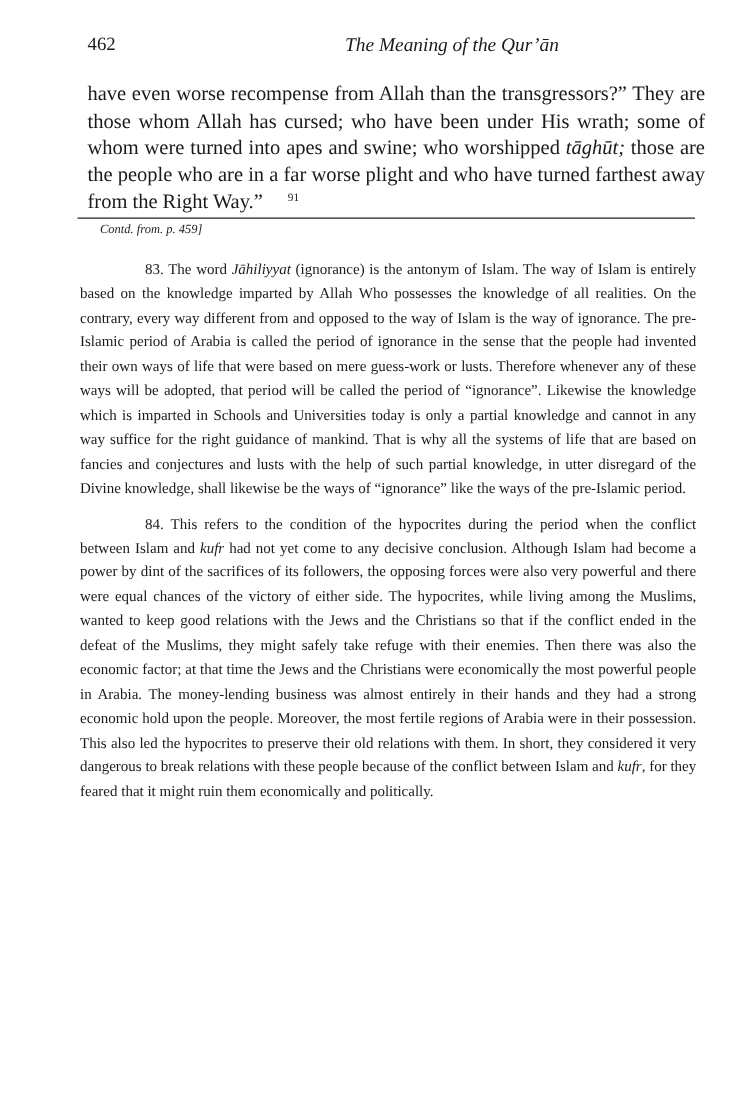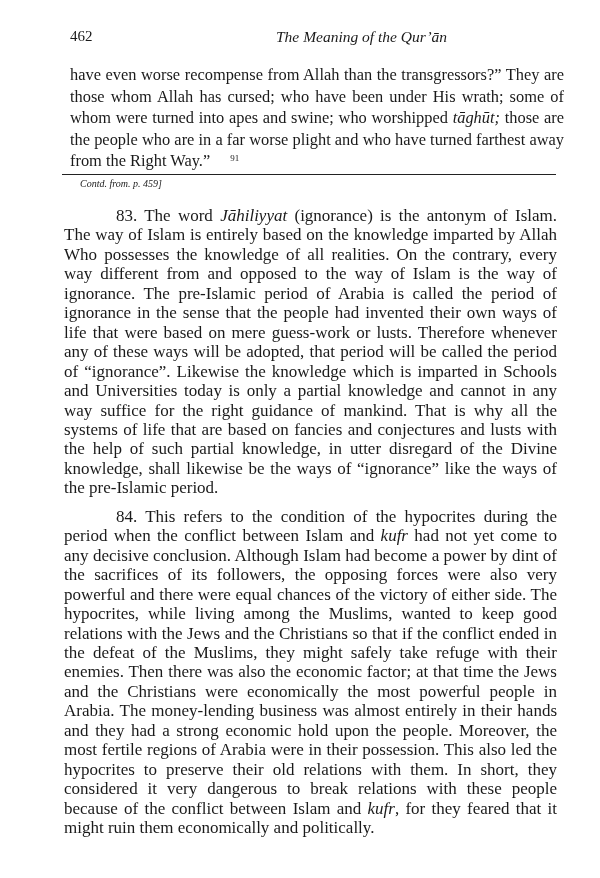--- a/index.html
+++ b/index.html
@@ -13,21 +13,21 @@
     .running-title { position: absolute; left: 228px; top: 0; font-size: 15.5px; font-style: italic; margin-left: 48px; }
     .verse {
       position: absolute; left: 70px; top: 64px; width: 494px;
       font-size: 16.4px; line-height: 21.5px; text-align: justify; text-align-last: left;
     }
     .verse p { margin: 0; }
     .rule { position: absolute; left: 62px; top: 174px; width: 494px; height: 0; border-top: 1.3px solid #222; }
     .notes-head { position: absolute; left: 80px; top: 178px; font-size: 10px; font-style: italic; font-family: Liberation Serif, serif; }
     .notes {
       position: absolute; left: 64px; top: 206px; width: 493px;
-      font-size: 17px; line-height: 19.45px; text-align: justify;
+      font-size: 12px; line-height: 19.45px; text-align: justify;
     }
     .notes p { margin: 0 0 9px 0; text-indent: 52px; }
     .notes p.last-line-left { text-align-last: left; }
     i { }
     sup { font-size: 9px; vertical-align: 5px; line-height: 0; padding-left: 20px; }
   </style>
 </head>
 <body>
 
 <div class="page-header">

